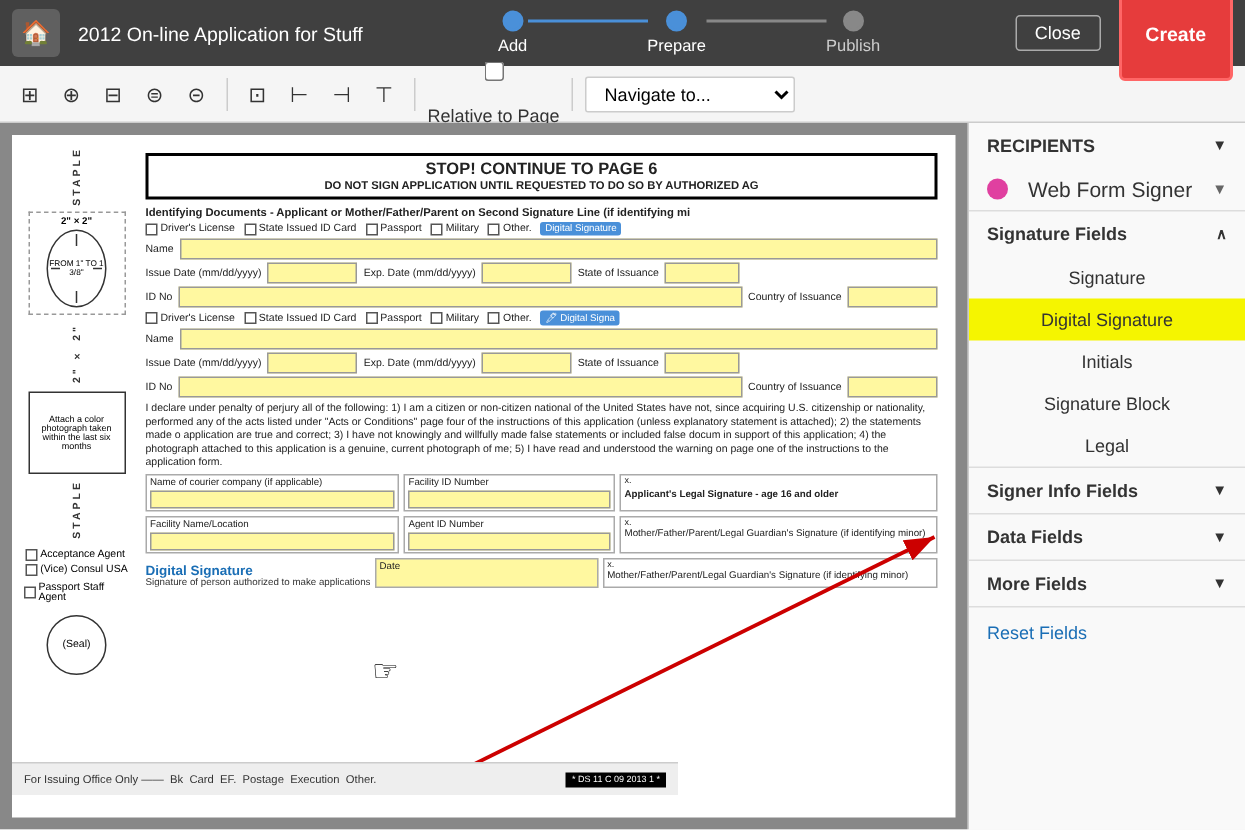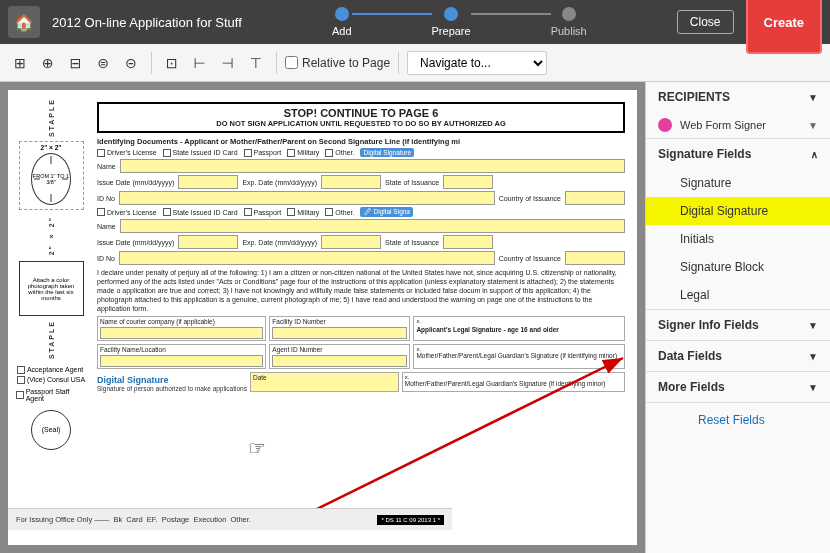--- a/index.html
+++ b/index.html
@@ -121,23 +121,24 @@
     }
     .tb-divider {
       width: 1px;
       height: 22px;
       background: #ccc;
       margin: 0 4px;
     }
     #relative-check {
       display: flex;
       align-items: center;
-      gap: 4px;
+      gap: 16px;
       font-size: 12px;
       color: #333;
+      flex-direction: column;
     }
     #navigate-select {
       border: 1px solid #ccc;
       background: white;
       padding: 3px 8px;
       font-size: 12px;
       border-radius: 2px;
       cursor: pointer;
       min-width: 140px;
     }
@@ -255,20 +256,21 @@
     
     #right-panel {
       width: 185px;
       background: #f9f9f9;
       border-left: 1px solid #ccc;
       overflow-y: auto;
       padding: 0;
     }
     .panel-section {
       border-bottom: 1px solid #ddd;
+      text-align: center;
     }
     .panel-section-header {
       display: flex;
       align-items: center;
       justify-content: space-between;
       padding: 8px 12px;
       cursor: pointer;
       font-size: 12px;
       font-weight: bold;
       color: #333;
@@ -289,21 +291,21 @@
       cursor: pointer;
     }
     .recipient-dot {
       width: 14px;
       height: 14px;
       border-radius: 50%;
       background: #e040a0;
       flex-shrink: 0;
     }
     .recipient-name {
-      font-size: 11px;
+      font-size: 14px;
       color: #333;
       flex: 1;
     }
     .recipient-chevron {
       font-size: 10px;
       color: #666;
     }
 
     
     .sig-field-item {
@@ -682,18 +684,18 @@
     </div>
 
     <div class="panel-section">
       <div class="panel-section-header">
         <span>More Fields</span>
         <span class="chevron">▼</span>
       </div>
     </div>
 
     <div style="padding: 10px 12px;">
-      <a href="#" style="color:#1a6eb5;font-size:12px;text-decoration:none;margin-left:40px;">Reset Fields</a>
+      <a href="#" style="color:#1a6eb5;font-size:12px;text-decoration:none;">Reset Fields</a>
     </div>
 
   </div>
 
 </div>
 
 </body></html>

